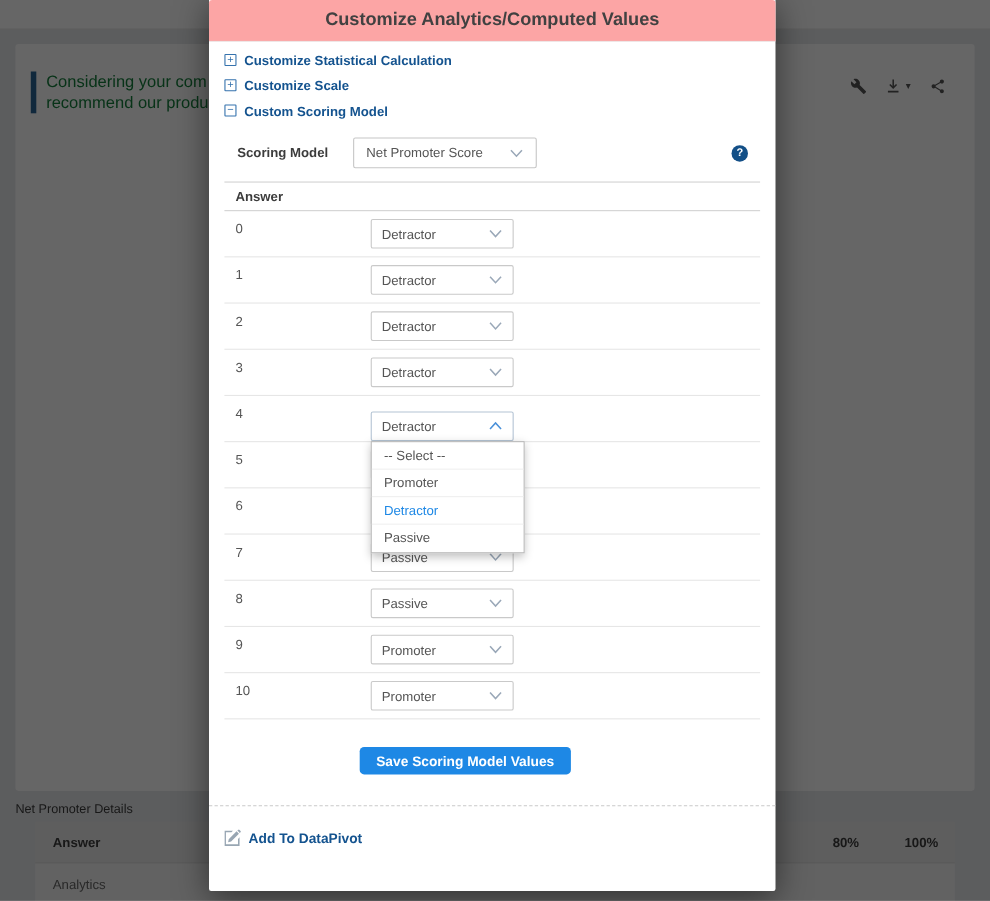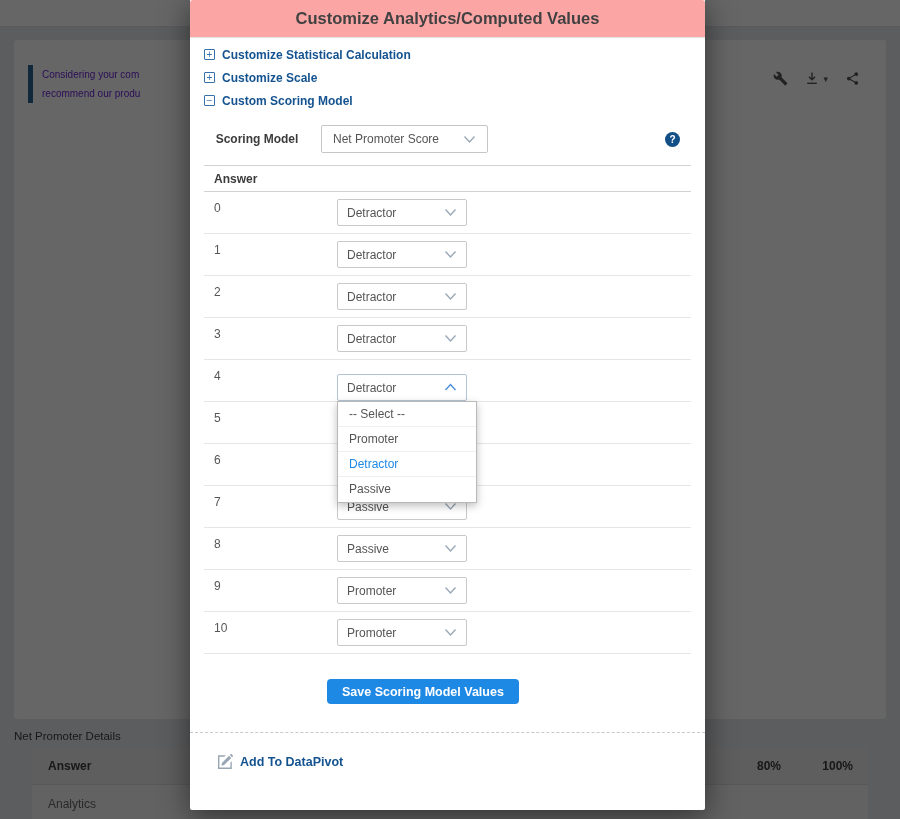--- a/index.html
+++ b/index.html
@@ -8,21 +8,21 @@
     position:relative;
     font-family:"Liberation Sans","DejaVu Sans",sans-serif;
     background:#e7e9ec;
   }
 
   
   .topbar { position:absolute; top:0; left:0; right:0; height:27px; background:#fff; border-bottom:1px solid #e2e2e2; }
   .content-card { position:absolute; top:40px; left:14px; right:14px; height:679px; background:#fff; border-radius:3px; }
   .question { position:absolute; top:25px; left:14px; display:flex; }
   .qbar { width:5px; background:#2a6496; margin-right:9px; }
-  .qtext { font-size:10px; line-height:19px; color:#6d28d9; white-space:nowrap; }
+  .qtext { font-size:15px; line-height:19px; color:#15803d; white-space:nowrap; }
   .toolbar { position:absolute; top:31px; right:26px; display:flex; align-items:center; gap:17px; }
   .toolbar svg { display:block; }
   .dl-group { display:flex; align-items:center; }
   .caret { font-size:9px; color:#555; margin-left:4px; }
 
   .details-title { position:absolute; top:730px; left:14px; font-size:11.5px; color:#3d3d3d; }
   .dtable { position:absolute; top:747px; left:32px; right:32px; }
   .dhead { height:38px; background:#eaeaea; border-bottom:1px solid #dcdcdc; display:flex; align-items:center; padding:0 15px 0 16px; font-size:12px; }
   .dhead .ans { font-weight:bold; color:#3c3c3c; flex:1; }
   .dhead .pct { width:72px; text-align:right; font-weight:bold; color:#3c3c3c; }
@@ -69,21 +69,21 @@
               box-shadow:0 3px 8px rgba(0,0,0,0.25); z-index:30; }
   .dd-item { height:25px; line-height:25px; padding:0 11px; font-size:12px; color:#555;
              border-bottom:1px solid #efefef; cursor:pointer; white-space:nowrap; }
   .dd-item:last-child { border-bottom:none; }
   .dd-item.hl { color:#1e88e5; }
 
   .m-save { margin-top:25px; padding-left:137px; }
   .save-btn { height:25px; padding:0 15px; background:#1e88e5; color:#fff; border:none; border-radius:4px;
               font-family:inherit; font-size:12.5px; font-weight:bold; cursor:pointer; }
   .m-dashed { margin-top:28px; border-top:1px dashed #c9c9c9; }
-  .m-footer { padding:21px 28px; }
+  .m-footer { padding:21px 14px; }
   .dp-link { display:inline-flex; align-items:center; gap:7px; color:#14538f; font-size:12.5px; font-weight:bold;
              text-decoration:none; cursor:pointer; }
 </style>
 </head>
 <body>
 
 <div class="topbar"></div>
 
 <div class="content-card">
   <div class="question">

